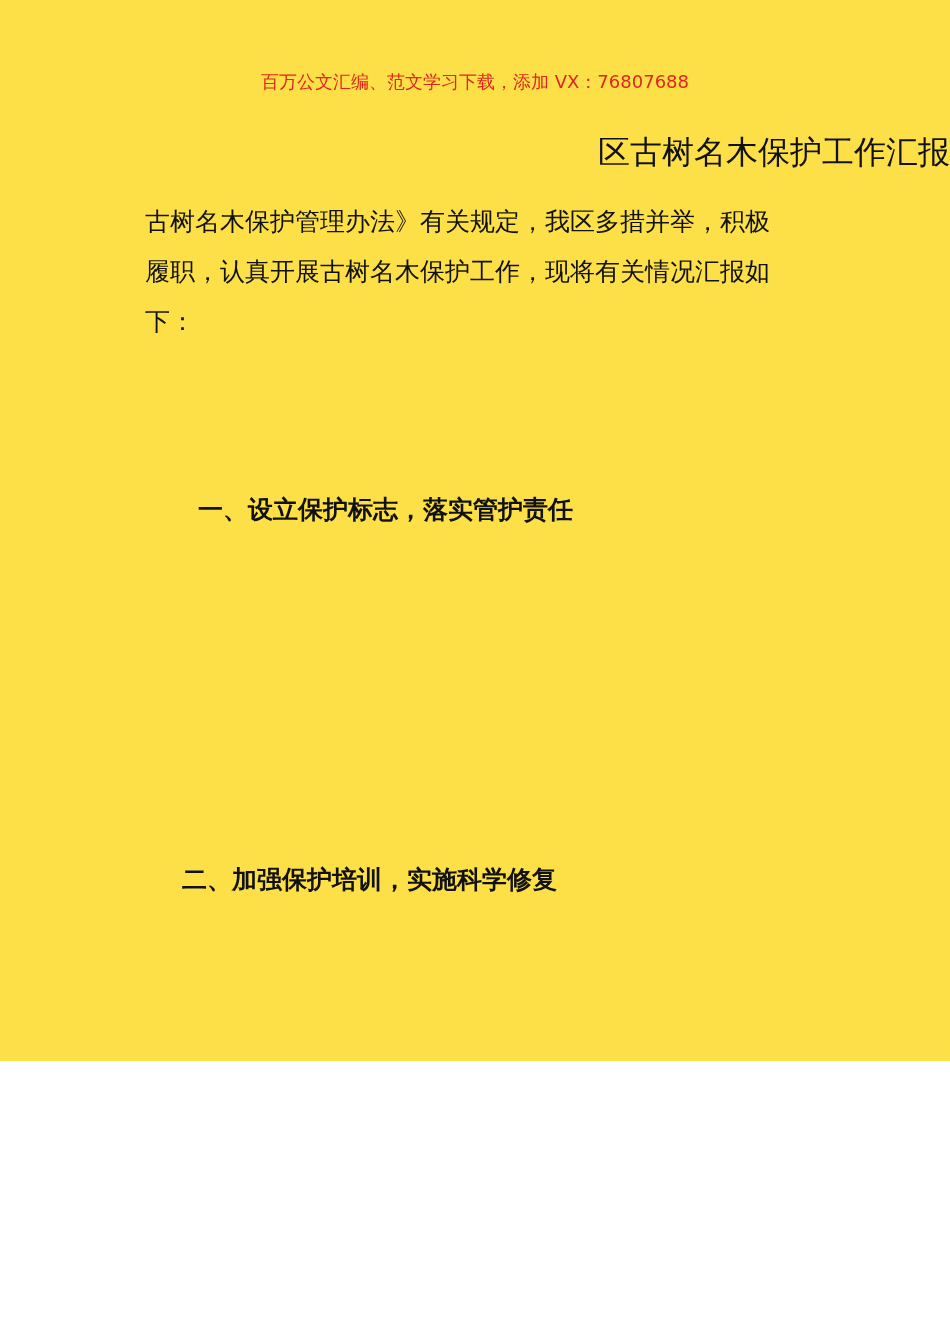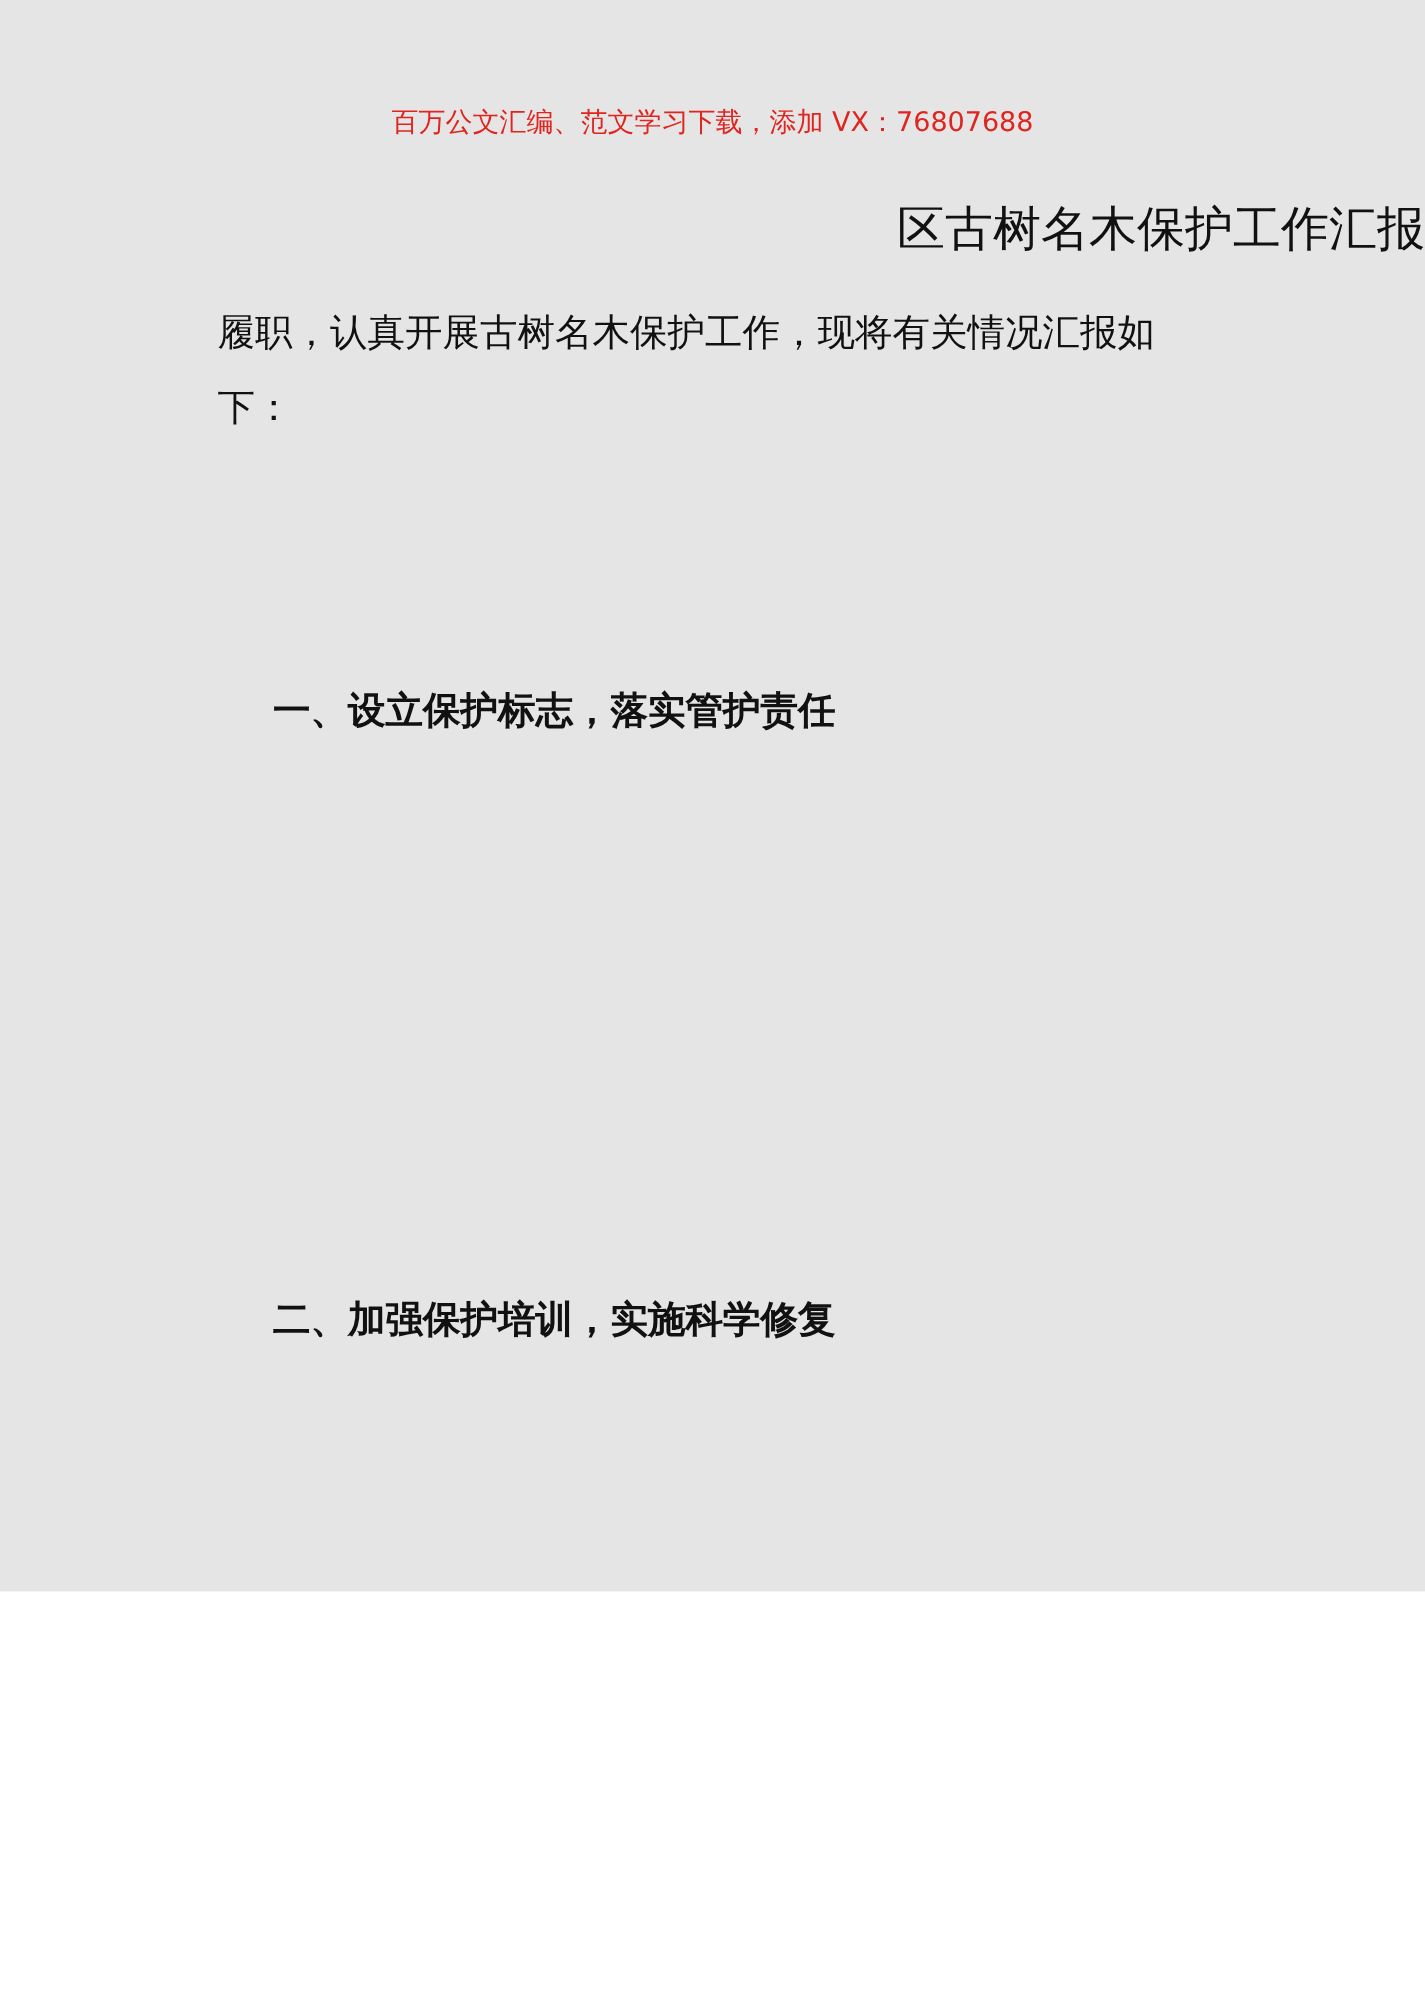--- a/index.html
+++ b/index.html
@@ -14,21 +14,21 @@
       overflow: hidden;
       font-family: "DejaVu Sans", "Liberation Sans", sans-serif;
       color: #111111;
     }
     .page {
       position: absolute;
       left: 0;
       top: 0;
       width: 950px;
       height: 1061px;
-      background: #e5e5e5;
+      background: #fde047;
     }
     .header-note {
       position: absolute;
       top: 68px;
       left: 0;
       width: 950px;
       text-align: center;
       font-size: 18px;
       line-height: 28px;
       color: #e0241f;
@@ -76,23 +76,24 @@
 </head>
 <body>
 
 <div class="page">
 
   <div class="header-note">百万公文汇编、范文学习下载，添加 VX：76807688</div>
 
   <h1 class="doc-title">区古树名木保护工作汇报</h1>
 
   <div class="body-block" style="top:197px;">
+    <span class="line">古树名木保护管理办法》有关规定，我区多措并举，积极</span>
     <span class="line">履职，认真开展古树名木保护工作，现将有关情况汇报如</span>
     <span class="line">下：</span>
   </div>
 
-  <h2 class="section-heading" style="top:454px;">一、设立保护标志，落实管护责任</h2>
+  <h2 class="section-heading" style="top:490px;margin-left:16px;">一、设立保护标志，落实管护责任</h2>
 
 
   <h2 class="section-heading" style="top:837px;margin-top:23px;">二、加强保护培训，实施科学修复</h2>
 
 
 </div>
 
 </body></html>

